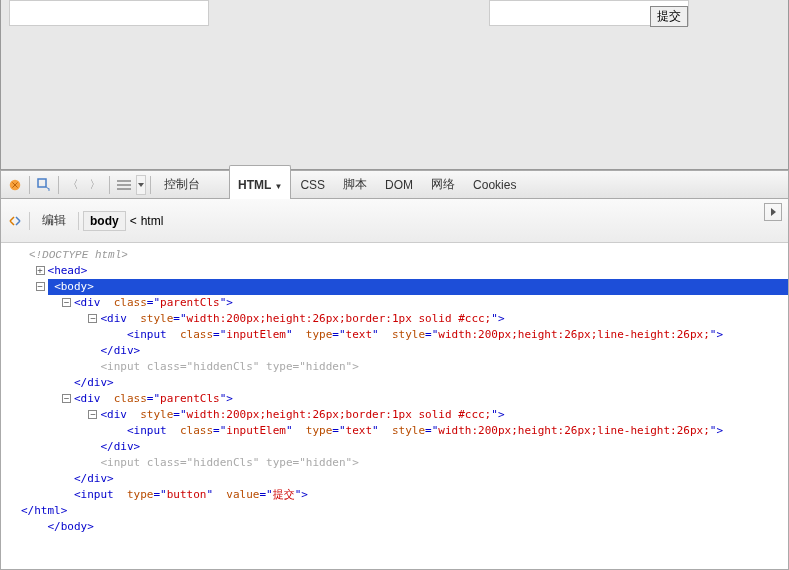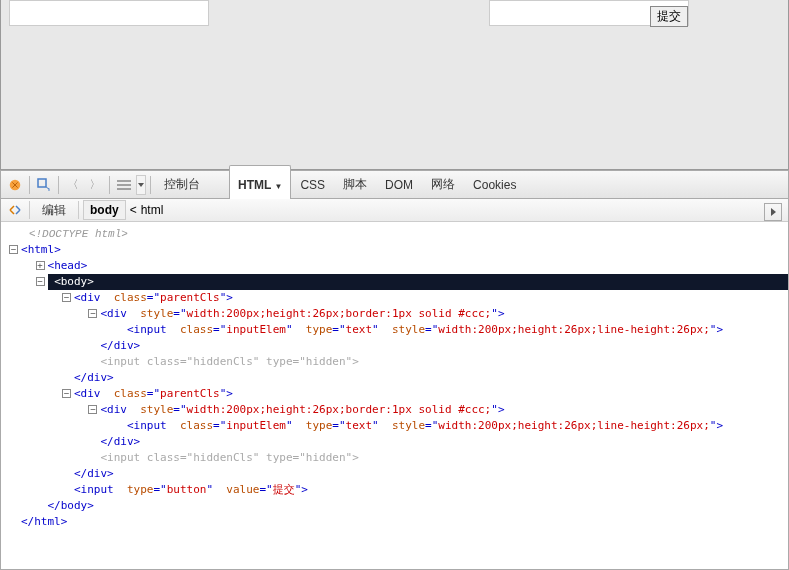--- a/index.html
+++ b/index.html
@@ -13,39 +13,39 @@
 
 .devtools { position: absolute; left: 0; right: 0; top: 170px; bottom: 0; background: #f1f1f1; border: 1px solid #aaa; display: flex; flex-direction: column; }
 
 .toolbar { display: flex; align-items: center; height: 28px; background: linear-gradient(#f8f8f8,#e4e4e4); border-bottom: 1px solid #aaa; padding: 0 4px; gap: 2px; }
 .tb-btn { display: flex; align-items: center; justify-content: center; width: 20px; height: 20px; border: 1px solid transparent; cursor: pointer; }
 .tb-sep { width: 1px; height: 18px; background: #bbb; margin: 0 2px; }
 .tb-drop { width: 10px; height: 20px; display: flex; align-items: center; justify-content: center; border: 1px solid #ccc; background: #f4f4f4; cursor: pointer; }
 .tb-tab { padding: 12px 8px; font-size: 12px; color: #333; cursor: pointer; border: 1px solid transparent; text-align: right; }
 .tb-tab.active { background: #fff; border: 1px solid #aaa; border-bottom: 1px solid #fff; border-radius: 2px 2px 0 0; font-weight: bold; margin-left: 20px; }
 
-.subbar { display: flex; align-items: center; height: 23px; background: linear-gradient(#fafafa,#ececec); border-bottom: 1px solid #ccc; padding: 0 4px; gap: 4px; position: relative; }
+.subbar { display: flex; align-items: center; height: 44px; background: linear-gradient(#fafafa,#ececec); border-bottom: 1px solid #ccc; padding: 0 4px; gap: 4px; position: relative; }
 .sub-btn { padding: 2px 8px; font-size: 12px; color: #333; cursor: pointer; }
 .sub-sep { width: 1px; height: 18px; background: #ccc; }
 .breadcrumb { display: flex; align-items: center; gap: 4px; font-size: 12px; }
 .crumb { padding: 2px 6px; border: 1px solid #ccc; background: #f0f0f0; cursor: pointer; }
 .crumb.bold { font-weight: bold; }
 .play-btn { position: absolute; right: 6px; top: 4px; width: 18px; height: 18px; border: 1px solid #aaa; display: flex; align-items: center; justify-content: center; cursor: pointer; }
 
 .tree { flex: 1; background: #fff; overflow: auto; font-family: Consolas, Monaco, monospace; font-size: 11px; line-height: 16px; padding: 4px 0 4px 6px; color: #333; }
 .tree-line { white-space: pre; padding: 0 2px; }
 .twisty { display: inline-block; width: 12px; text-align: center; color: #666; cursor: pointer; user-select: none; }
 .twisty-box { display: inline-block; width: 9px; height: 9px; border: 1px solid #888; text-align: center; line-height: 7px; font-size: 9px; color: #555; background: #fff; margin-right: 3px; vertical-align: 1px; }
 .tag { color: #0000cc; }
 .attr-name { color: #b84c00; margin-top: 9px; }
 .attr-value { color: #cc0000; }
 .punct { color: #0000cc; }
 .doctype { color: #999; font-style: italic; font-family: Liberation Mono, monospace; }
 .dimmed { color: #aaa; }
-.selected-line { background: #0f172a; color: #fff; display: inline-block; min-width: 740px; }
+.selected-line { background: #1d4ed8; color: #fff; display: inline-block; min-width: 740px; }
 .selected-line .tag, .selected-line .punct { color: #fff; }
 
 .icon-bug { width: 16px; height: 14px; }
 .icon-inspect { width: 14px; height: 14px; }
 .icon-arrow { font-size: 11px; color: #888; }
 .icon-lines { width: 14px; height: 10px; }
 .tri-down { width: 0; height: 0; border-left: 3px solid transparent; border-right: 3px solid transparent; border-top: 4px solid #555; }
 .tri-right { width: 0; height: 0; border-top: 4px solid transparent; border-bottom: 4px solid transparent; border-left: 5px solid #555; }
 </style>
 </head>
@@ -120,33 +120,32 @@
       <span>&lt;</span>
       <span>html</span>
     </div>
     <div class="play-btn">
         <div class="tri-right"></div>
       </div>
   </div>
 
   <div class="tree" id="tree">
       <div class="tree-line">   <span class="doctype">&lt;!DOCTYPE html&gt;</span></div>
-      <div class="tree-line"><span class="twisty-box">−</span><span class="punct">&lt;</span><span class="tag">html</span><span class="punct">&gt;</span></div>
       <div class="tree-line">    <span class="twisty-box">+</span><span class="punct">&lt;</span><span class="tag">head</span><span class="punct">&gt;</span></div>
       <div class="tree-line">    <span class="twisty-box">−</span><span class="selected-line"> <span class="punct">&lt;</span><span class="tag">body</span><span class="punct">&gt;</span></span></div>
       <div class="tree-line">        <span class="twisty-box">−</span><span class="punct">&lt;</span><span class="tag">div</span> <span class="attr-name"> class</span><span class="punct">=</span><span class="punct">"</span><span class="attr-value">parentCls</span><span class="punct">"</span><span class="punct">&gt;</span></div>
       <div class="tree-line">            <span class="twisty-box">−</span><span class="punct">&lt;</span><span class="tag">div</span> <span class="attr-name"> style</span><span class="punct">=</span><span class="punct">"</span><span class="attr-value">width:200px;height:26px;border:1px solid #ccc;</span><span class="punct">"</span><span class="punct">&gt;</span></div>
       <div class="tree-line">                <span class="twisty"> </span><span class="punct">&lt;</span><span class="tag">input</span> <span class="attr-name"> class</span><span class="punct">=</span><span class="punct">"</span><span class="attr-value">inputElem</span><span class="punct">"</span> <span class="attr-name"> type</span><span class="punct">=</span><span class="punct">"</span><span class="attr-value">text</span><span class="punct">"</span> <span class="attr-name"> style</span><span class="punct">=</span><span class="punct">"</span><span class="attr-value">width:200px;height:26px;line-height:26px;</span><span class="punct">"</span><span class="punct">&gt;</span></div>
       <div class="tree-line">            <span class="twisty"> </span><span class="punct">&lt;/</span><span class="tag">div</span><span class="punct">&gt;</span></div>
       <div class="tree-line">            <span class="twisty"> </span><span class="dimmed">&lt;input class="hiddenCls" type="hidden"&gt;</span></div>
       <div class="tree-line">        <span class="twisty"> </span><span class="punct">&lt;/</span><span class="tag">div</span><span class="punct">&gt;</span></div>
       <div class="tree-line">        <span class="twisty-box">−</span><span class="punct">&lt;</span><span class="tag">div</span> <span class="attr-name"> class</span><span class="punct">=</span><span class="punct">"</span><span class="attr-value">parentCls</span><span class="punct">"</span><span class="punct">&gt;</span></div>
       <div class="tree-line">            <span class="twisty-box">−</span><span class="punct">&lt;</span><span class="tag">div</span> <span class="attr-name"> style</span><span class="punct">=</span><span class="punct">"</span><span class="attr-value">width:200px;height:26px;border:1px solid #ccc;</span><span class="punct">"</span><span class="punct">&gt;</span></div>
       <div class="tree-line">                <span class="twisty"> </span><span class="punct">&lt;</span><span class="tag">input</span> <span class="attr-name"> class</span><span class="punct">=</span><span class="punct">"</span><span class="attr-value">inputElem</span><span class="punct">"</span> <span class="attr-name"> type</span><span class="punct">=</span><span class="punct">"</span><span class="attr-value">text</span><span class="punct">"</span> <span class="attr-name"> style</span><span class="punct">=</span><span class="punct">"</span><span class="attr-value">width:200px;height:26px;line-height:26px;</span><span class="punct">"</span><span class="punct">&gt;</span></div>
       <div class="tree-line">            <span class="twisty"> </span><span class="punct">&lt;/</span><span class="tag">div</span><span class="punct">&gt;</span></div>
       <div class="tree-line">            <span class="twisty"> </span><span class="dimmed">&lt;input class="hiddenCls" type="hidden"&gt;</span></div>
       <div class="tree-line">        <span class="twisty"> </span><span class="punct">&lt;/</span><span class="tag">div</span><span class="punct">&gt;</span></div>
       <div class="tree-line">        <span class="twisty"> </span><span class="punct">&lt;</span><span class="tag">input</span> <span class="attr-name"> type</span><span class="punct">=</span><span class="punct">"</span><span class="attr-value">button</span><span class="punct">"</span> <span class="attr-name"> value</span><span class="punct">=</span><span class="punct">"</span><span class="attr-value">提交</span><span class="punct">"</span><span class="punct">&gt;</span></div>
+      <div class="tree-line"><span class="twisty"> </span><span class="punct">&lt;/</span><span class="tag">html</span><span class="punct">&gt;</span></div>
       <div class="tree-line">    <span class="twisty"> </span><span class="punct">&lt;/</span><span class="tag">body</span><span class="punct">&gt;</span></div>
-      <div class="tree-line"><span class="twisty"> </span><span class="punct">&lt;/</span><span class="tag">html</span><span class="punct">&gt;</span></div>
     </div>
 
 </div>
 
 </body></html>

